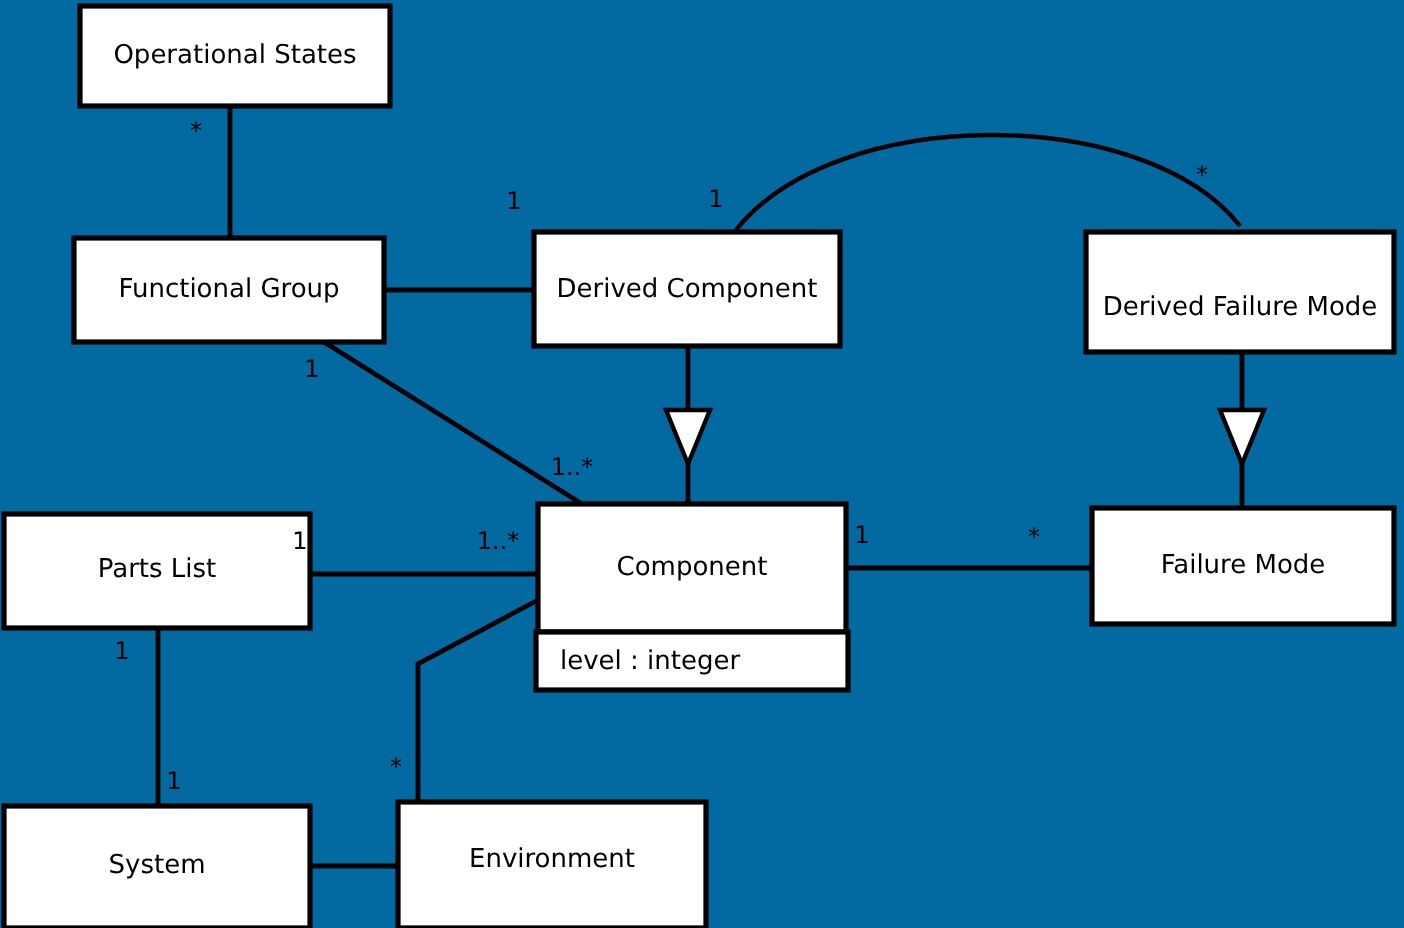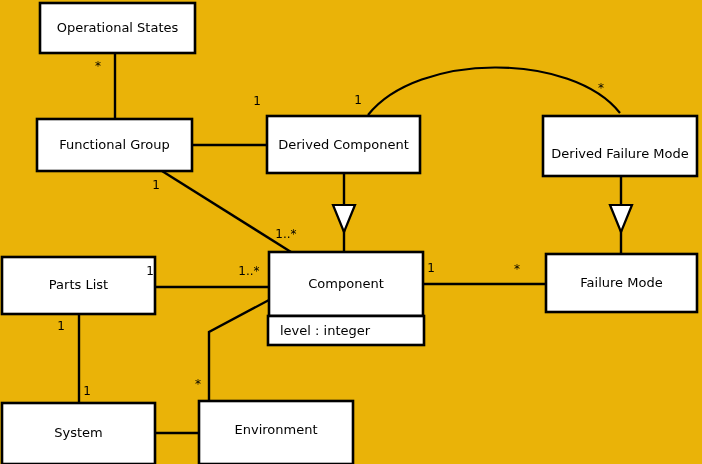--- a/index.html
+++ b/index.html
@@ -8,21 +8,21 @@
     padding: 0;
     background: #ffffff;
   }
   body {
     font-family: "DejaVu Sans", sans-serif;
   }
   #diagram-root {
     position: relative;
     width: 702px;
     height: 464px;
-    background: #eab308;
+    background: #0369a1;
     overflow: hidden;
   }
   svg#uml-canvas {
     position: absolute;
     left: 0;
     top: 0;
     width: 702px;
     height: 464px;
     display: block;
   }

